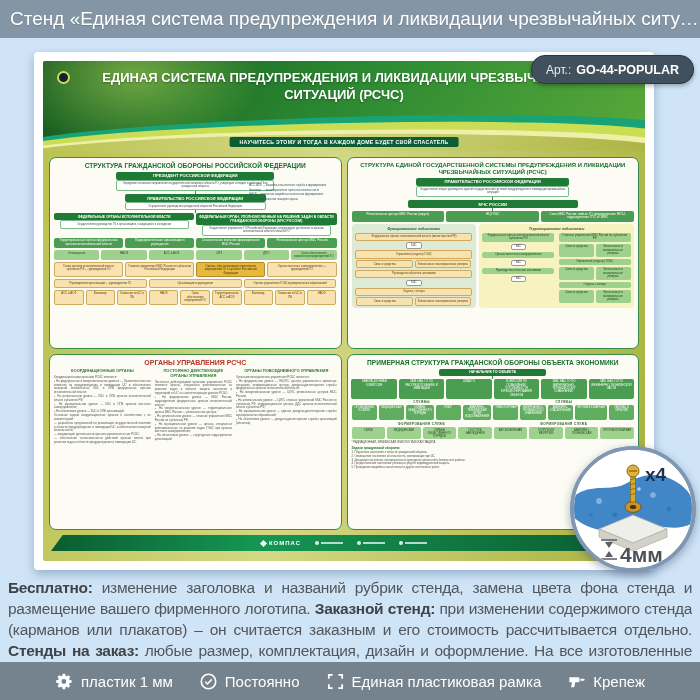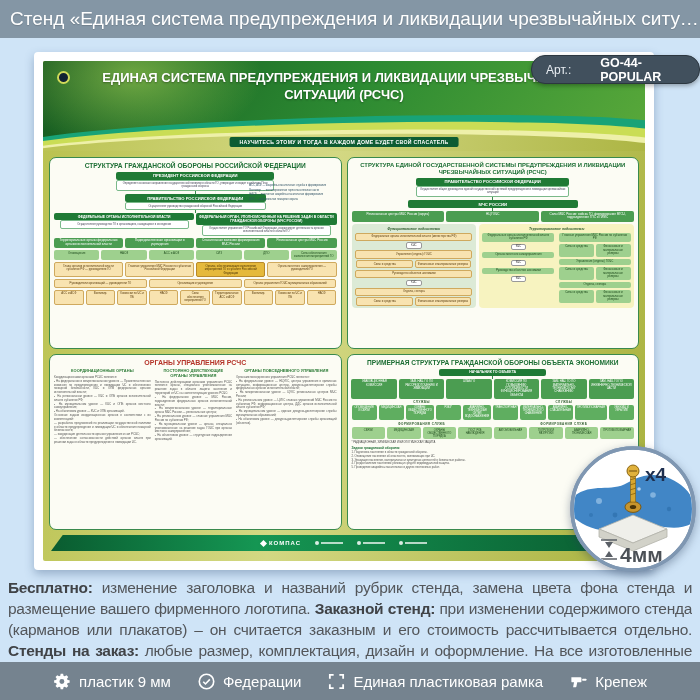--- a/index.html
+++ b/index.html
@@ -95,21 +95,21 @@
   .brand i{width:5px;height:5px;background:#fff;transform:rotate(45deg);display:inline-block;}
   .contact-stub{display:flex;align-items:center;gap:2px;}
   .contact-stub b{width:4px;height:4px;border-radius:50%;background:rgba(255,255,255,.85);}
   .contact-stub s{width:22px;height:2px;background:rgba(255,255,255,.7);display:block;}
 
   
   .artbadge{left:531px;top:55px;height:27px;border-radius:14px;background:#41505d;
       border:1px solid #2c3740;display:flex;align-items:center;padding:0 14px;gap:5px;
       box-shadow:0 2px 4px rgba(0,0,0,.3);z-index:30;}
   .artbadge .p{color:#e8edf2;font-size:12px;}
-  .artbadge .v{color:#fff;font-size:12.5px;font-weight:bold;margin-left:24px;}
+  .artbadge .v{color:#fff;font-size:12.5px;font-weight:bold;}
 
   
   .mount{left:569px;top:445px;width:128px;height:128px;z-index:40;
          filter:drop-shadow(0 3px 5px rgba(40,60,90,.4));}
 
   
   .descr{left:8px;top:577px;width:684px;max-height:82px;overflow:hidden;
       color:#53565a;font-size:15.5px;line-height:21px;letter-spacing:-.3px;text-align:justify;}
   .descr .b{font-weight:bold;color:#404347;}
 
@@ -437,28 +437,28 @@
 
 <div class="abs descr">
   
 <span class="b">Бесплатно:</span><span> изменение заголовка и названий рубрик стенда, замена цвета фона стенда и размещение вашего фирменного логотипа. </span><span class="b">Заказной стенд:</span><span> при изменении содержимого стенда (карманов или плакатов) – он считается заказным и его стоимость рассчитывается отдельно. </span><span class="b">Стенды на заказ:</span><span> любые размер, комплектация, дизайн и оформление. На все изготовленные стенды даем 2 года гарантии. Выгодно, эстетично и надежно!</span></div>
 
 <div class="abs botbar">
   <div class="spec">
     <svg width="19" height="19" viewBox="0 0 20 20">
       <path fill="#fff" fill-rule="evenodd" d="M17.5 11.3V8.7l-2.2-.4a5.6 5.6 0 0 0-.55-1.3l1.3-1.85-1.85-1.85L12.35 4.6a5.6 5.6 0 0 0-1.3-.55L10.65 1.8h-2.6l-.4 2.25a5.6 5.6 0 0 0-1.3.55L4.5 3.3 2.65 5.15l1.3 1.85a5.6 5.6 0 0 0-.55 1.3l-2.2.4v2.6l2.2.4c.13.46.31.9.55 1.3l-1.3 1.85 1.85 1.85 1.85-1.3c.4.24.84.42 1.3.55l.4 2.25h2.6l.4-2.25a5.6 5.6 0 0 0 1.3-.55l1.85 1.3 1.85-1.85-1.3-1.85c.24-.4.42-.84.55-1.3zM9.35 12.6a2.6 2.6 0 1 1 0-5.2 2.6 2.6 0 0 1 0 5.2z"></path>
     </svg>
-    <span class="spec-label">пластик 9 мм</span>
+    <span class="spec-label">пластик 1 мм</span>
   </div>
   <div class="spec">
     <svg width="19" height="19" viewBox="0 0 20 20" fill="none" stroke="#fff" stroke-width="1.7">
       <circle cx="10" cy="10" r="7.6"></circle>
       <path d="M6.6 10.3l2.3 2.3 4.6-4.8"></path>
     </svg>
-    <span class="spec-label">Федерации</span>
+    <span class="spec-label">Постоянно</span>
   </div>
   <div class="spec">
     <svg width="19" height="19" viewBox="0 0 20 20" fill="none" stroke="#fff" stroke-width="1.9">
       <path d="M3 7V3h4M13 3h4v4M17 13v4h-4M7 17H3v-4"></path>
     </svg>
     <span class="spec-label">Единая пластиковая рамка</span>
   </div>
   <div class="spec">
     <svg width="19" height="19" viewBox="0 0 20 20">
       <path fill="#fff" d="M2.5 5.5h9.6a1 1 0 0 1 1 1v3.4a1 1 0 0 1-1 1H8.7l-.9 4.4a.8.8 0 0 1-.78.64H4.3l1-5.04H3.5a1 1 0 0 1-1-1V5.5z"></path>

